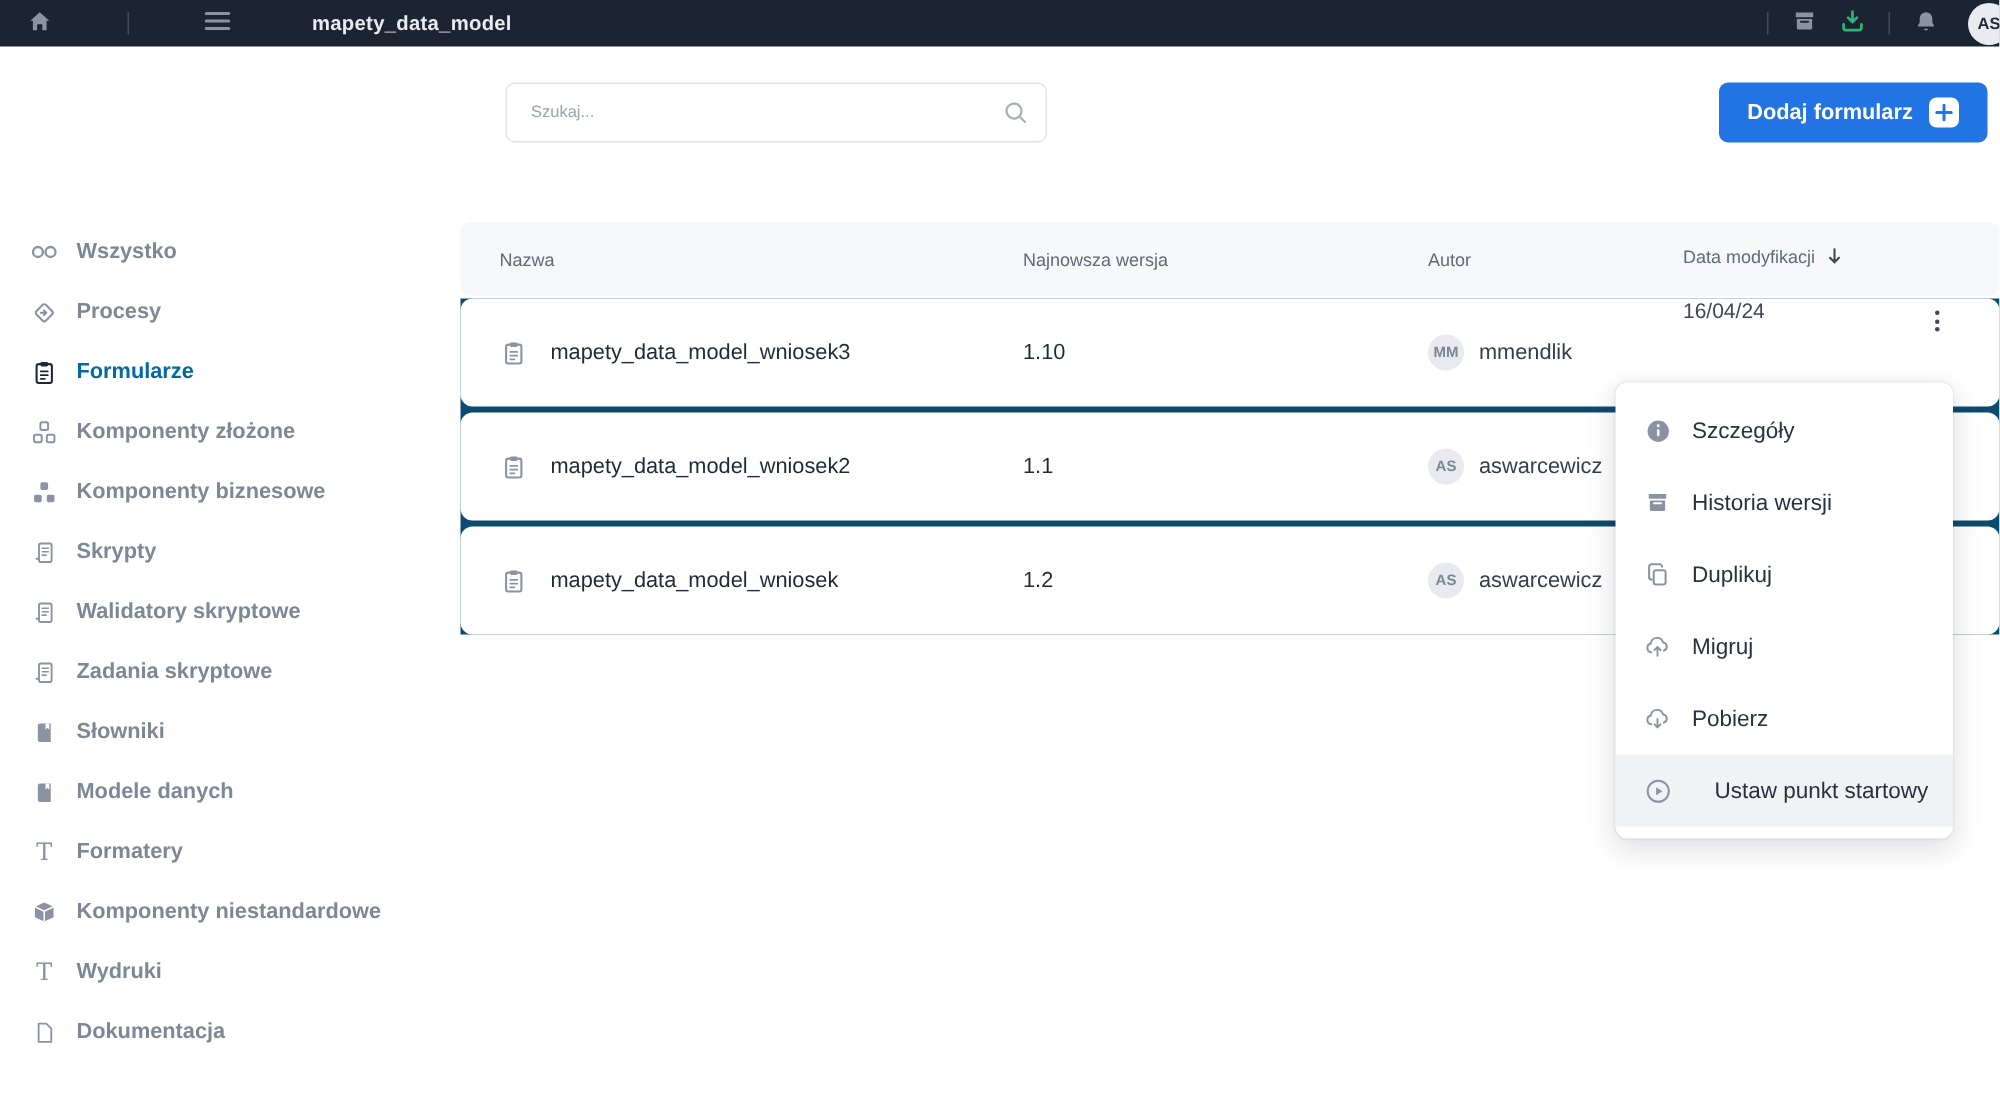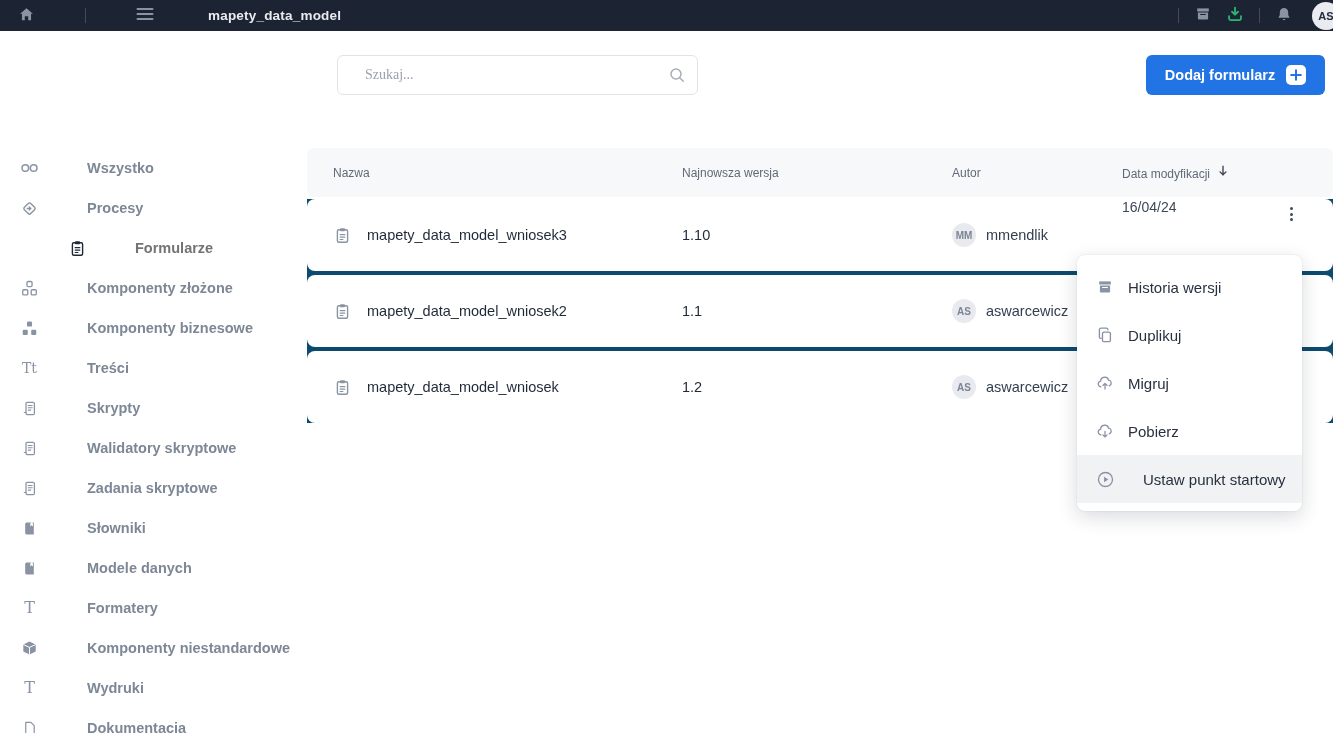--- a/index.html
+++ b/index.html
@@ -17,46 +17,46 @@
     justify-content:center; color:#8b93a2; cursor:pointer; background:none; border:none; }
   .vdiv { width:1px; height:15px; background:rgba(255,255,255,.18); margin:0 8px; }
   .tb-title { color:#e9ebee; font-size:13.5px; font-weight:600; margin-left:12px; letter-spacing:.2px; }
   .tb-green { color:#2bb673; }
   .tb-avatar { width:28px; height:28px; border-radius:50%; background:#e9ebf0;
     color:#222b3a; font-size:11px; font-weight:700; display:flex; align-items:center;
     justify-content:center; margin-left:12px; margin-right:-7px; flex:none; cursor:pointer; }
   
   .search-wrap { position:absolute; left:337px; top:55px; width:361px; height:40px; }
   .search-wrap input { width:100%; height:100%; border:1px solid #e0e4e9; border-radius:6px;
-    padding:0 42px 0 27px; font-size:14px; color:#333; outline:none;
-    font-family:Liberation Serif, serif; }
+    padding:0 42px 0 16px; font-size:11px; color:#333; outline:none;
+    font-family:Liberation Sans, sans-serif; }
   .search-wrap input::placeholder { color:#9aa2ae; }
   .search-ico { position:absolute; right:12px; top:11px; color:#a6aeb9; }
   .add-btn { position:absolute; left:1146px; top:55px; width:179px; height:40px;
     background:#2273e3; border:none; border-radius:6px; color:#fff; font-weight:700;
     font-size:14.5px; display:flex; align-items:center; justify-content:center; gap:11px;
     cursor:pointer; font-family:"Liberation Sans",sans-serif; }
   .plus-badge { width:20px; height:20px; background:#fff; border-radius:5px;
     display:flex; align-items:center; justify-content:center; }
   
   .sidebar { position:absolute; left:0; top:148px; width:307px; }
   .side-item { height:40px; display:flex; align-items:center; padding-left:20px;
-    cursor:pointer; color:#7d8795; font-size:14.5px; font-weight:600;gap:36px; }
+    cursor:pointer; color:#7d8795; font-size:14.5px; font-weight:600; }
   .s-icon { width:19px; height:19px; display:flex; align-items:center; justify-content:center;
     color:#8a93a3; margin-right:12px; flex:none; }
   .txt-icon { font-family:"DejaVu Serif", serif; font-size:14px; font-weight:500; line-height:1; }
-  .side-item.active { color:#737373;margin-left:48px; }
+  .side-item.active { color:#0369a1; }
   .side-item.active .s-icon { color:#1d2737; }
   
   .table { position:absolute; left:307px; top:148px; right:0; }
   .thead, .trow { display:grid; grid-template-columns:349px 270px 170px 1fr;
     align-items:center; padding-left:26px; }
   .thead { height:49px; background:#f7f8fa; border-radius:6px; font-size:12px;
     color:#5f6a78; font-weight:500; margin-bottom:2px; }
-  .th { display:flex; align-items:flex-end; gap:6px; cursor:pointer; }
+  .th { display:flex; align-items:flex-start; gap:6px; cursor:pointer; }
   .tbody { display:flex; flex-direction:column; gap:4px; background:#0c4a6e; }
   .trow { height:72px; background:#fff; border-radius:8px; cursor:pointer; }
   .cell-name { display:flex; align-items:center; gap:15px; font-size:14.5px;
     font-weight:500; color:#1f2937; }
   .cell-name .s-icon { margin-right:0; }
   .cell-version { font-size:14.5px; font-weight:500; color:#1f2937; }
   .cell-author { display:flex; align-items:center; gap:10px; font-size:14.5px; color:#333e4e; }
   .avatar-sm { width:24px; height:24px; border-radius:50%; background:#e8eaef; color:#7b8594;
     font-size:10px; font-weight:600; display:flex; align-items:center; justify-content:center; flex:none; }
   .cell-last { display:flex; align-self:stretch; }
@@ -193,26 +193,20 @@
       <svg width="17" height="17" viewBox="0 0 16 16">
           <rect x="5.6" y="1.4" width="4.8" height="4.8" rx="1.1" fill="currentColor"></rect>
           <rect x="1.6" y="9.2" width="4.8" height="4.8" rx="1.1" fill="currentColor"></rect>
           <rect x="9.6" y="9.2" width="4.8" height="4.8" rx="1.1" fill="currentColor"></rect>
         </svg>
     </span>
     <span>Komponenty biznesowe</span>
   </div>
   <div class="side-item">
     <span class="s-icon">
-        <span class="txt-icon">Tt</span>
-      </span>
-    <span>Treści</span>
-  </div>
-  <div class="side-item">
-    <span class="s-icon">
       <svg width="16" height="17" viewBox="0 0 16 16">
           <rect x="4" y="1.8" width="8.4" height="12.4" rx="1.2" fill="none" stroke="currentColor" stroke-width="1.25"></rect>
           <path d="M6.2 5h4M6.2 7.3h4M6.2 9.6h2.5" stroke="currentColor" stroke-width="1.1" stroke-linecap="round"></path>
           <path d="M4 12h-1.7" stroke="currentColor" stroke-width="1.2" stroke-linecap="round"></path>
         </svg>
     </span>
     <span>Skrypty</span>
   </div>
   <div class="side-item">
     <span class="s-icon">
@@ -382,20 +376,30 @@
             <i></i>
           </button>
       </div>
     </div>
   </div>
 </section>
 
 <div class="menu">
   <div class="menu-item">
     <span class="m-icon">
+      <svg width="19" height="19" viewBox="0 0 20 20">
+          <circle cx="10" cy="10" r="7.5" fill="currentColor"></circle>
+          <rect x="9.1" y="8.6" width="1.8" height="5" rx=".9" fill="#fff"></rect>
+          <circle cx="10" cy="6.2" r="1.05" fill="#fff"></circle>
+        </svg>
+    </span>
+    <span>Szczegóły</span>
+  </div>
+  <div class="menu-item">
+    <span class="m-icon">
       <svg width="18" height="16" viewBox="0 0 16 16">
           <path d="M2.2 2.4h11.6v3.1H2.2z" fill="currentColor"></path>
           <path d="M2.9 6.6h10.2v6a1 1 0 0 1-1 1H3.9a1 1 0 0 1-1-1z" fill="currentColor"></path>
           <path d="M5.6 8.5h4.8" stroke="#fff" stroke-width="1.2" stroke-linecap="round"></path>
         </svg>
     </span>
     <span>Historia wersji</span>
   </div>
   <div class="menu-item">
     <span class="m-icon">

